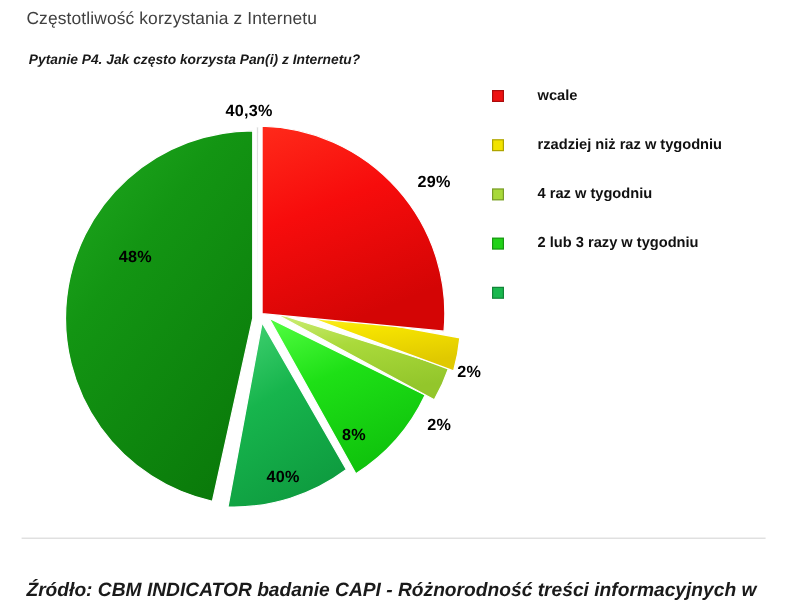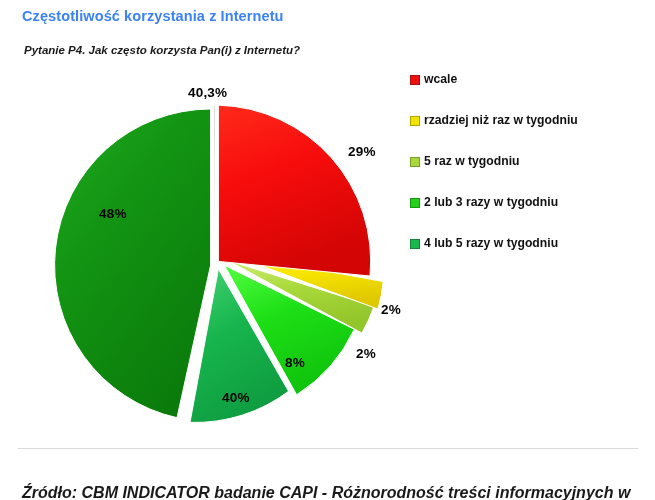--- a/index.html
+++ b/index.html
@@ -15,23 +15,23 @@
     font-family: "Liberation Sans", sans-serif;
     color: #1a1a1a;
   }
 
   
   #chart-title {
     position: absolute;
     left: 22px;
     top: 8px;
     font-size: 14.5px;
-    font-weight: bold;
+    font-weight: normal;
     letter-spacing: 0.1px;
-    color: #3b82f6;
+    color: #404040;
     white-space: nowrap;
   }
   #chart-subtitle {
     position: absolute;
     left: 24px;
     top: 44px;
     font-size: 11.5px;
     font-style: italic;
     font-weight: bold;
     color: #1a1a1a;
@@ -84,20 +84,21 @@
     margin-top: 3px;
     margin-right: 4px;
     border: 1px solid rgba(0,0,0,0.28);
     box-sizing: border-box;
   }
   .legend-label {
     font-size: 12.2px;
     font-weight: bold;
     line-height: 15px;
     color: #111111;
+    margin-left: 24px;
   }
 
   
   #footer-rule {
     position: absolute;
     left: 18px;
     top: 448px;
     width: 620px;
     height: 1px;
     background: #d9d9d9;
@@ -204,31 +205,30 @@
     <span class="legend-label">wcale</span>
   </div>
 
   <div class="legend-item">
     <span class="legend-swatch" style="background:#f2e300;"></span>
     <span class="legend-label">rzadziej niż raz w tygodniu</span>
   </div>
 
   <div class="legend-item">
     <span class="legend-swatch" style="background:#a8d93a;"></span>
-    <span class="legend-label">5 raz w tygodniu</span>
+    <span class="legend-label">4 raz w tygodniu</span>
   </div>
 
   <div class="legend-item">
     <span class="legend-swatch" style="background:#22d219;"></span>
     <span class="legend-label">2 lub 3 razy w tygodniu</span>
   </div>
 
   <div class="legend-item">
     <span class="legend-swatch" style="background:#19b84e;"></span>
-    <span class="legend-label">4 lub 5 razy w tygodniu</span>
   </div>
 
 
 
 </div>
 
 <div id="footer-rule"></div>
 
 <div id="source-note">Źródło: CBM INDICATOR badanie CAPI - Różnorodność treści informacyjnych w Polsce z perspektywy użytkownika, N=1004.</div>
 

